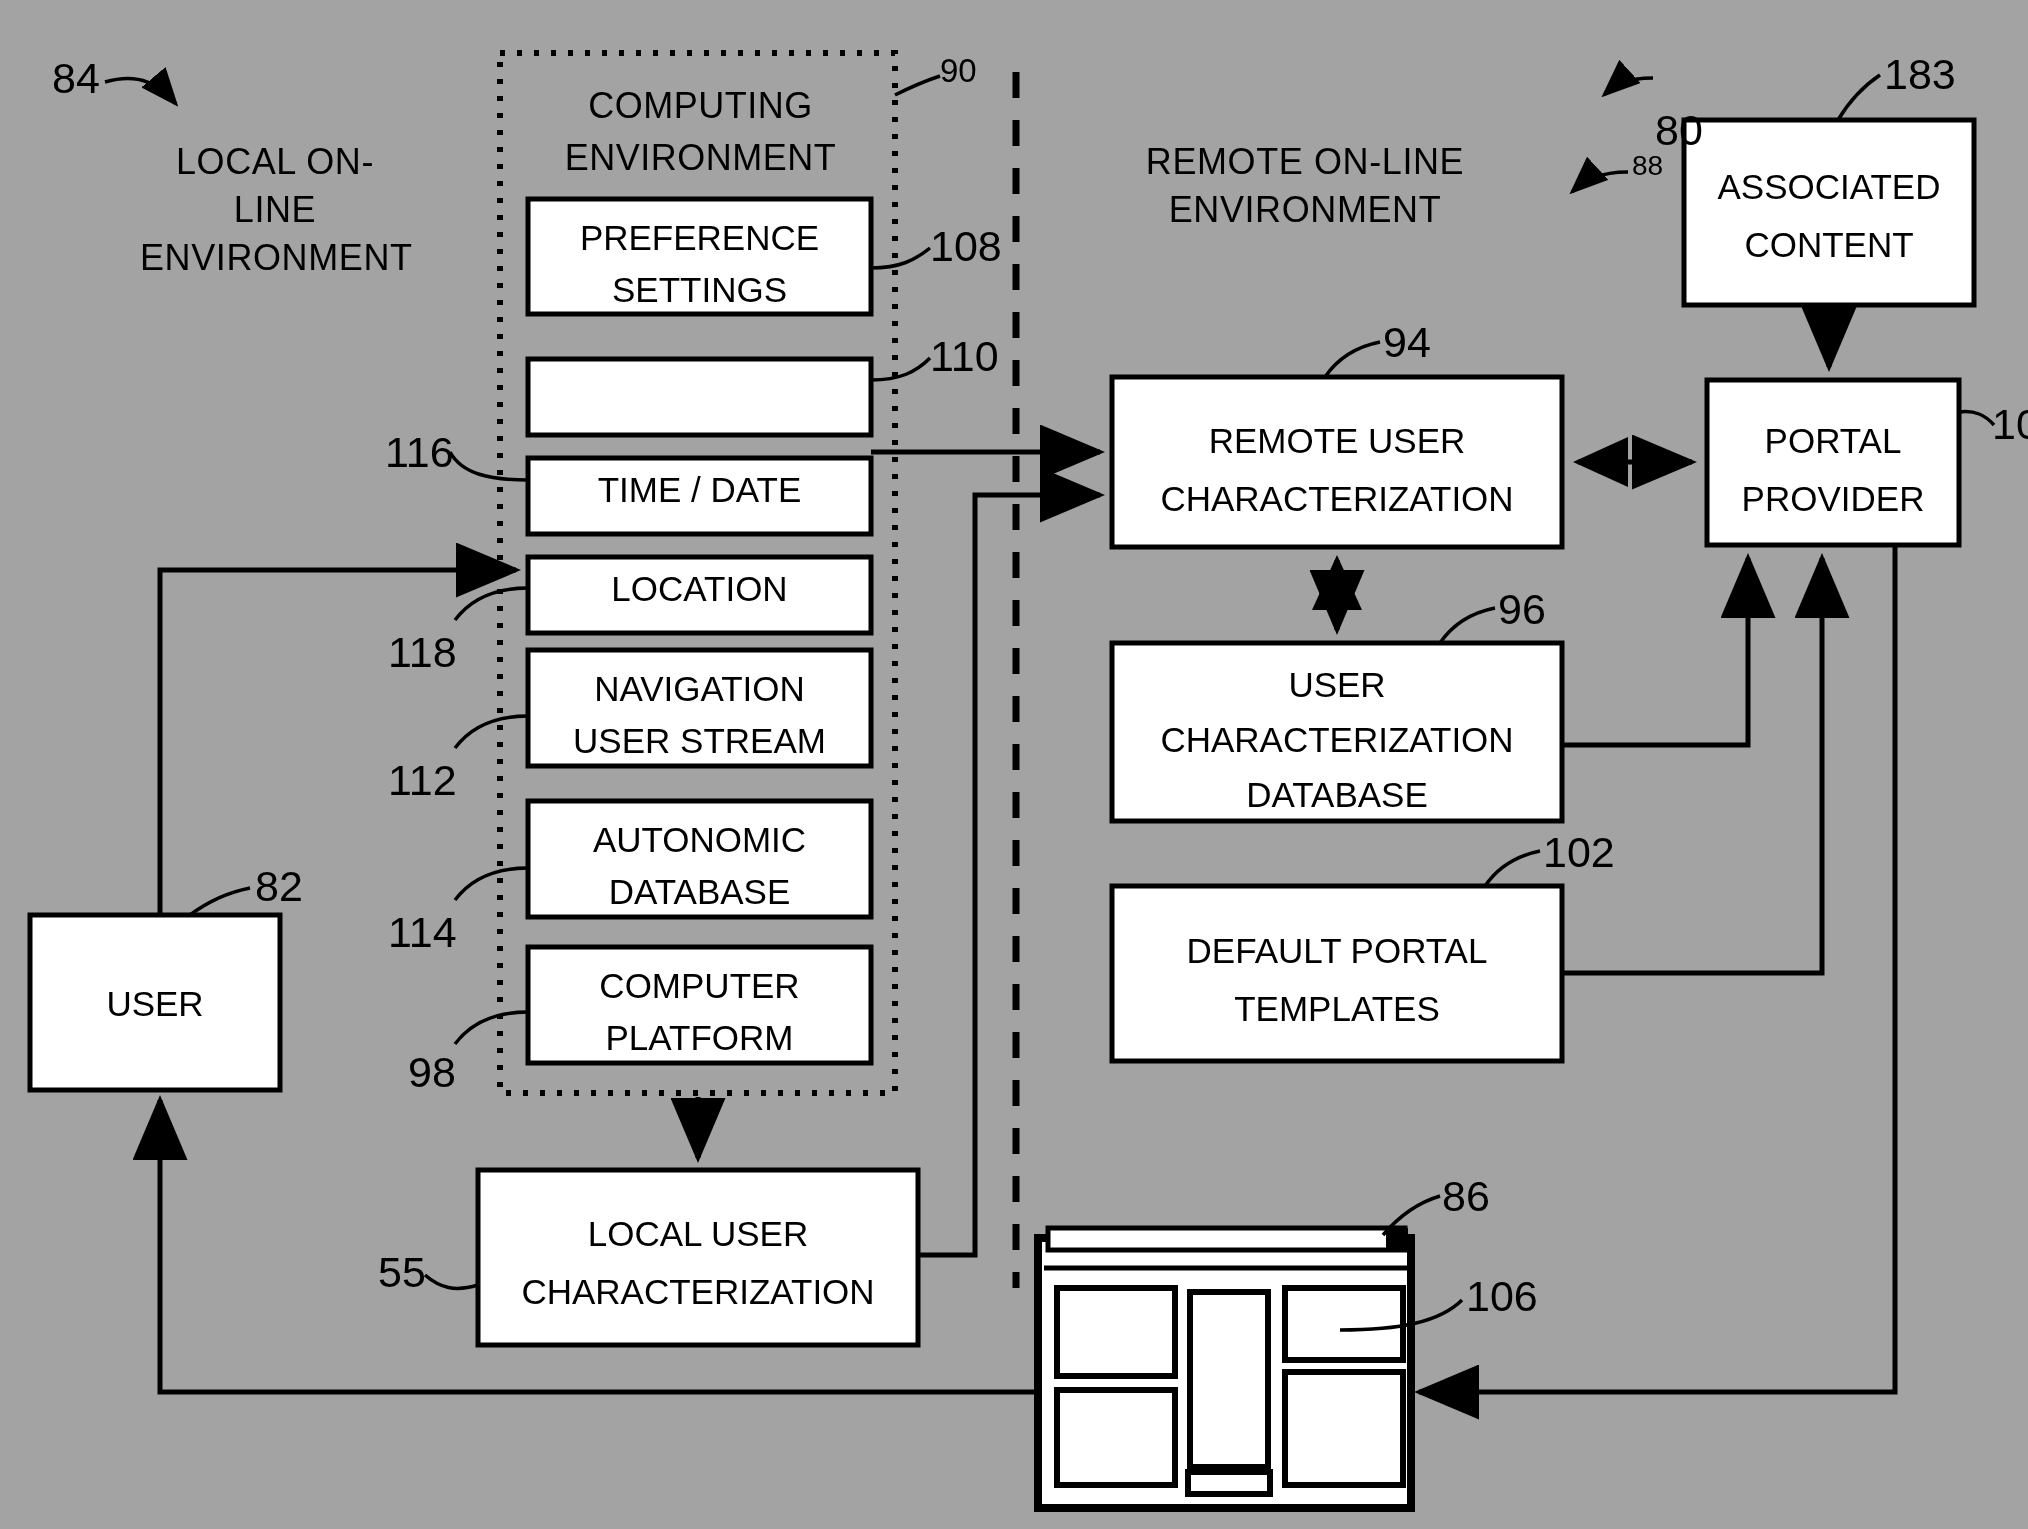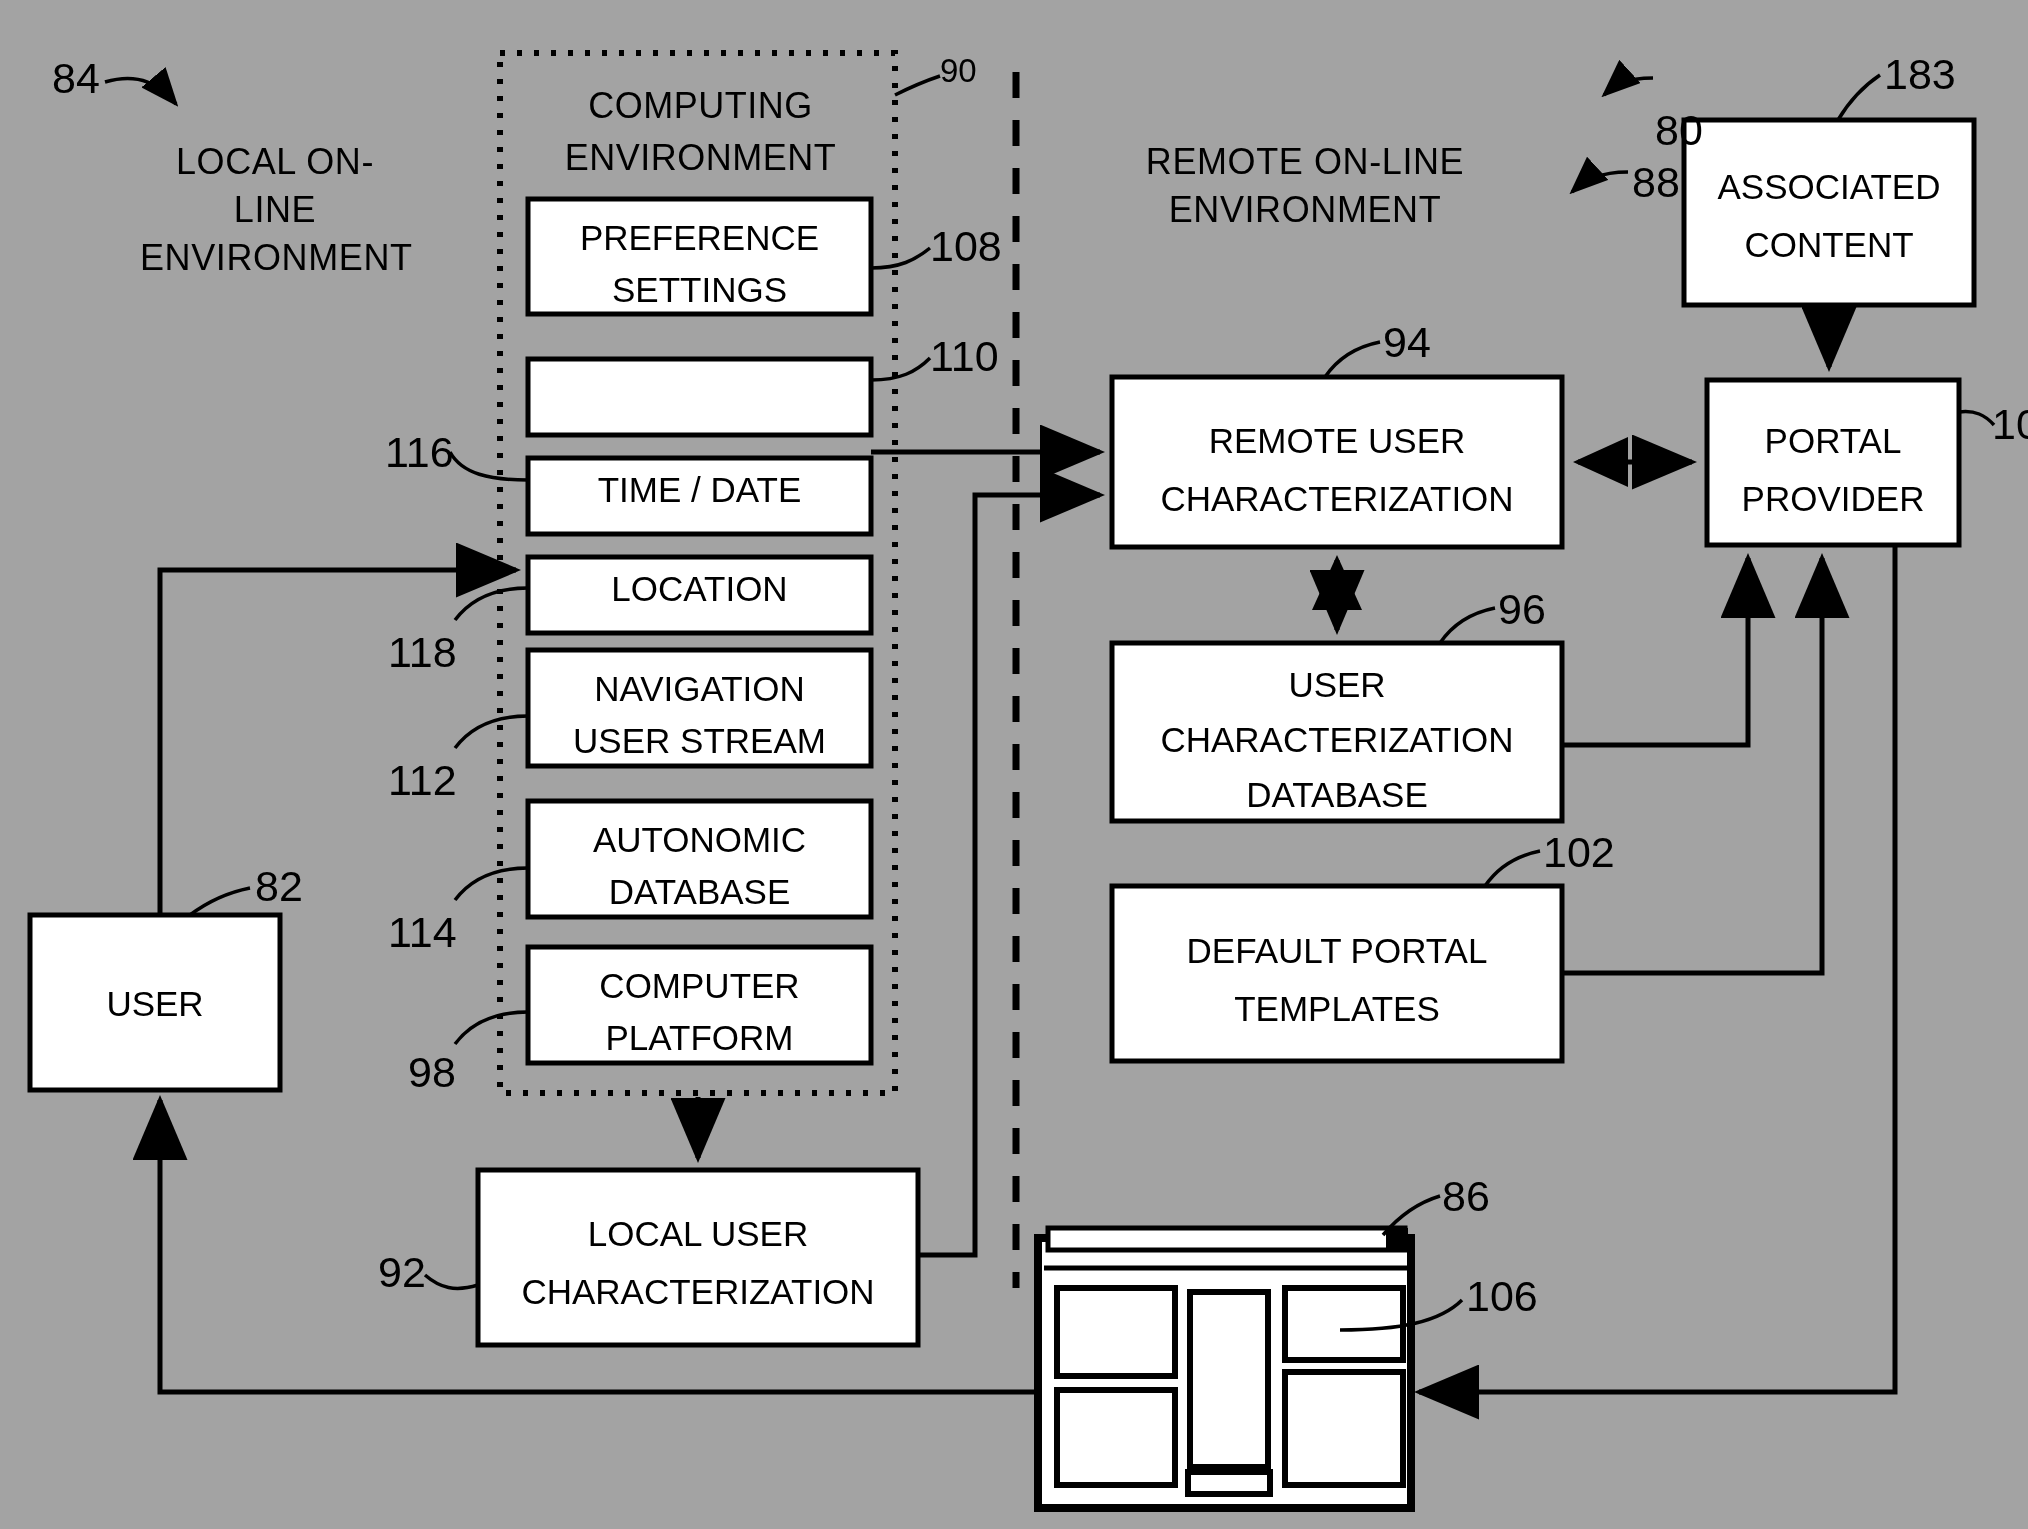--- a/index.html
+++ b/index.html
@@ -196,28 +196,28 @@
 
   <div style="position:absolute;left:30px;top:984px;width:250px;text-align:center;font-size:35px;">
     <span>USER</span>
   </div>
   <div style="position:absolute;left:255px;top:862px;font-size:43px;">82</div>
 
   <div style="position:absolute;left:470px;top:1205px;width:456px;text-align:center;font-size:35px;line-height:58px;">
     <span>LOCAL USER</span><br>
     <span>CHARACTERIZATION</span>
   </div>
-  <div style="position:absolute;left:378px;top:1248px;font-size:43px;">92</div>
+  <div style="position:absolute;left:378px;top:1248px;font-size:43px;">55</div>
 
   <div style="position:absolute;left:1140px;top:138px;width:330px;text-align:center;font-size:36px;line-height:48px;letter-spacing:0.6px;">
     <span>REMOTE ON-LINE</span><br>
     <span>ENVIRONMENT</span>
   </div>
   <div style="position:absolute;left:1655px;top:58px;font-size:43px;margin-top:48px;">80</div>
-  <div style="position:absolute;left:1632px;top:150px;font-size:43px;margin-top:8px;">88</div>
+  <div style="position:absolute;left:1632px;top:150px;font-size:28px;">88</div>
 
   <div style="position:absolute;left:1684px;top:158px;width:290px;text-align:center;font-size:35px;line-height:58px;">
     <span>ASSOCIATED</span><br>
     <span>CONTENT</span>
   </div>
   <div style="position:absolute;left:1884px;top:50px;font-size:43px;">183</div>
 
   <div style="position:absolute;left:1105px;top:412px;width:464px;text-align:center;font-size:35px;line-height:58px;">
     <span>REMOTE USER</span><br>
     <span>CHARACTERIZATION</span>

